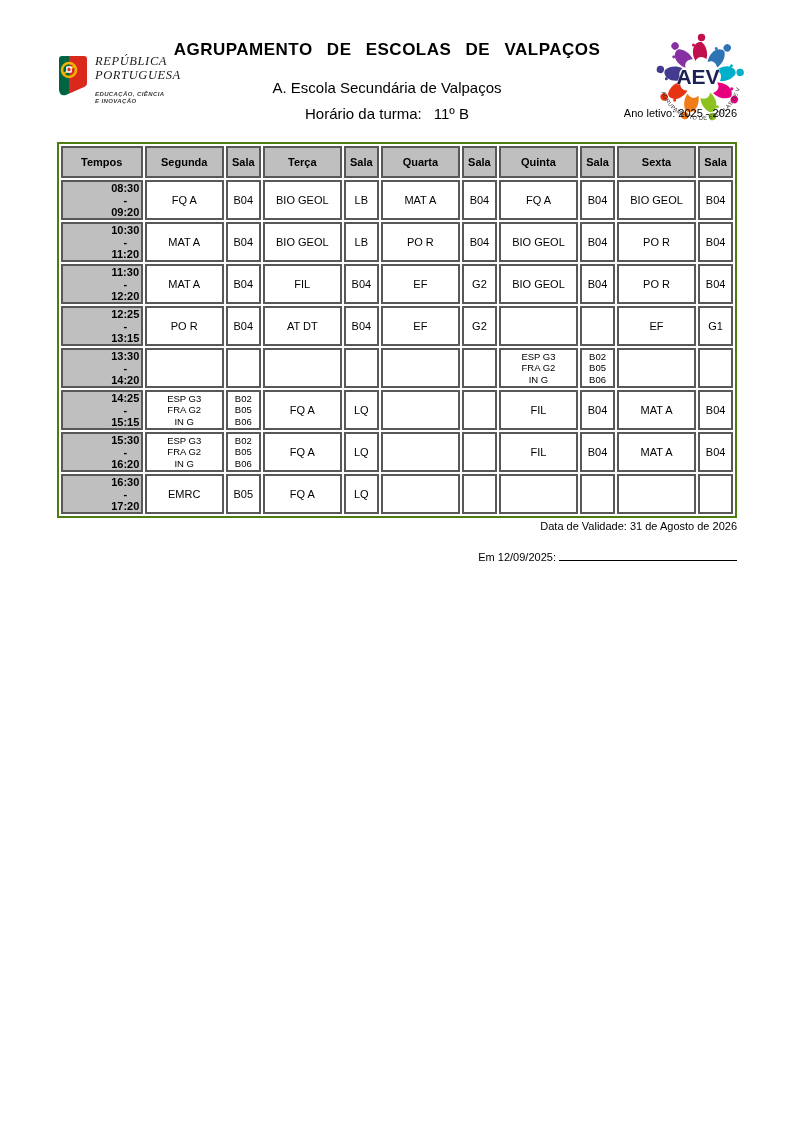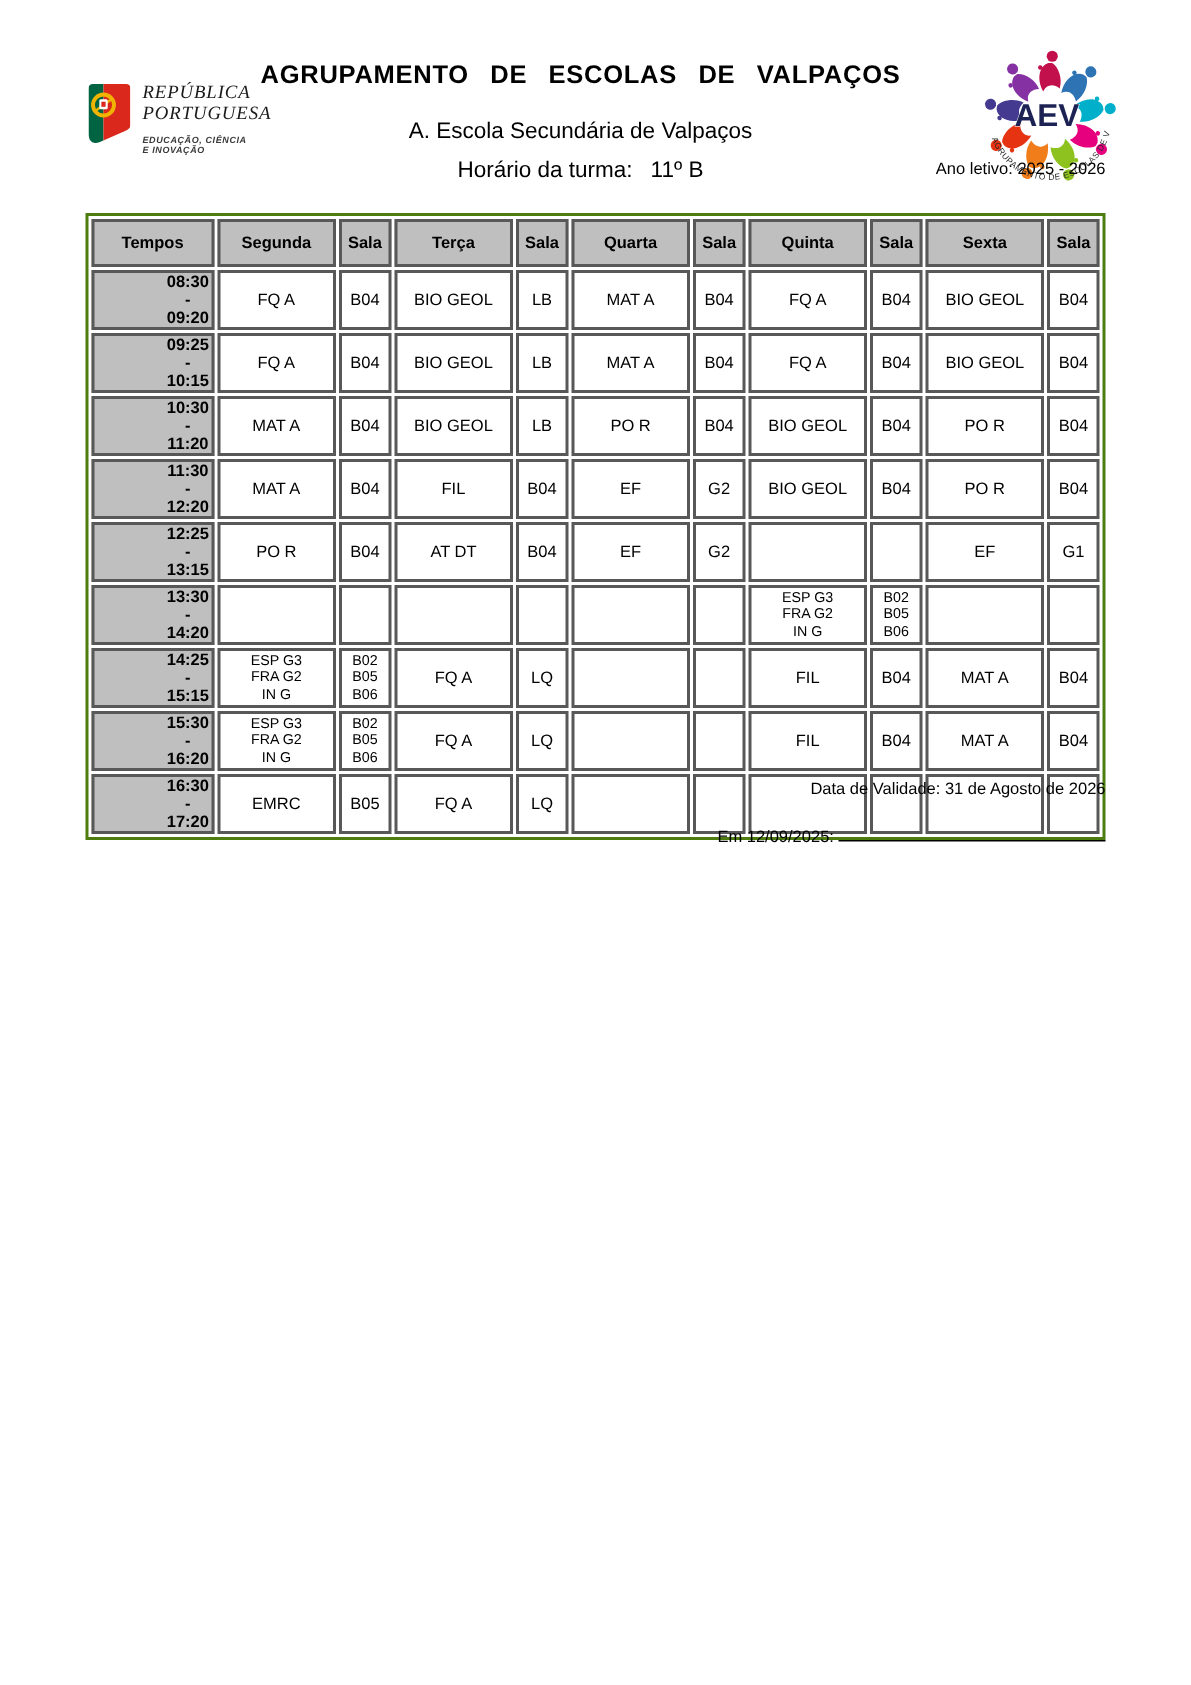--- a/index.html
+++ b/index.html
@@ -174,33 +174,20 @@
             <td>BIO GEOL</td>
             <td>LB</td>
             <td>MAT A</td>
             <td>B04</td>
             <td>FQ A</td>
             <td>B04</td>
             <td>BIO GEOL</td>
             <td>B04</td>
           </tr>
           <tr>
-            <th class="time-cell">09:25 - 10:15</th>
-            <td>FQ A</td>
-            <td>B04</td>
-            <td>BIO GEOL</td>
-            <td>LB</td>
-            <td>MAT A</td>
-            <td>B04</td>
-            <td>FQ A</td>
-            <td>B04</td>
-            <td>BIO GEOL</td>
-            <td>B04</td>
-          </tr>
-          <tr>
             <th class="time-cell">10:30 - 11:20</th>
             <td>MAT A</td>
             <td>B04</td>
             <td>BIO GEOL</td>
             <td>LB</td>
             <td>PO R</td>
             <td>B04</td>
             <td>BIO GEOL</td>
             <td>B04</td>
             <td>PO R</td>

